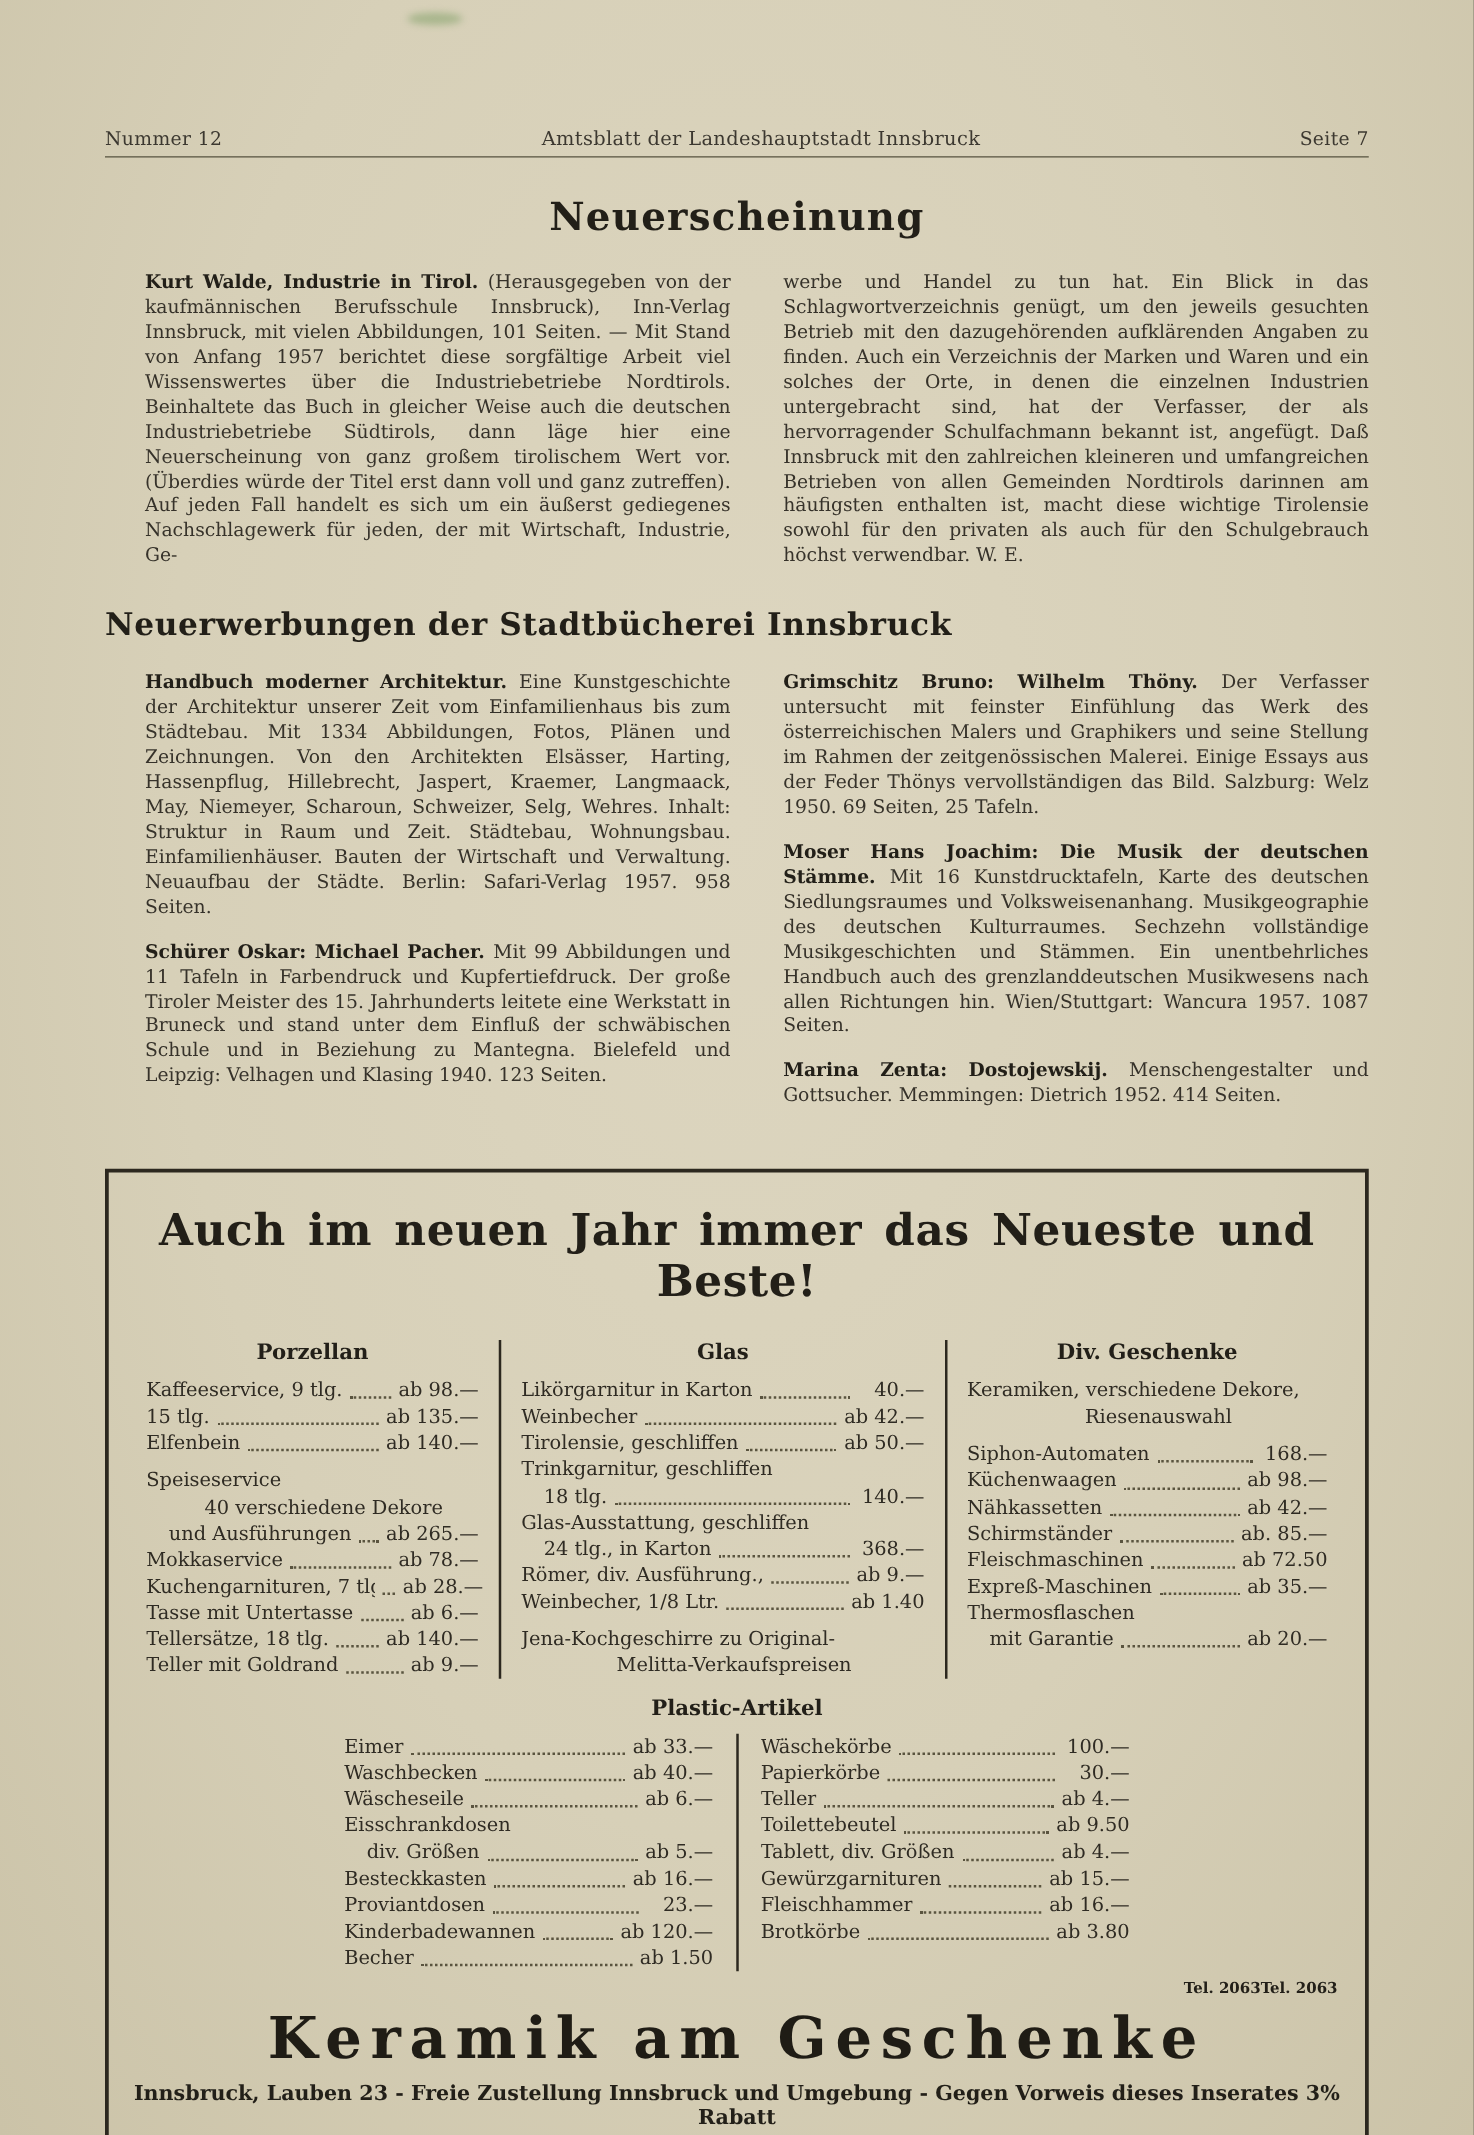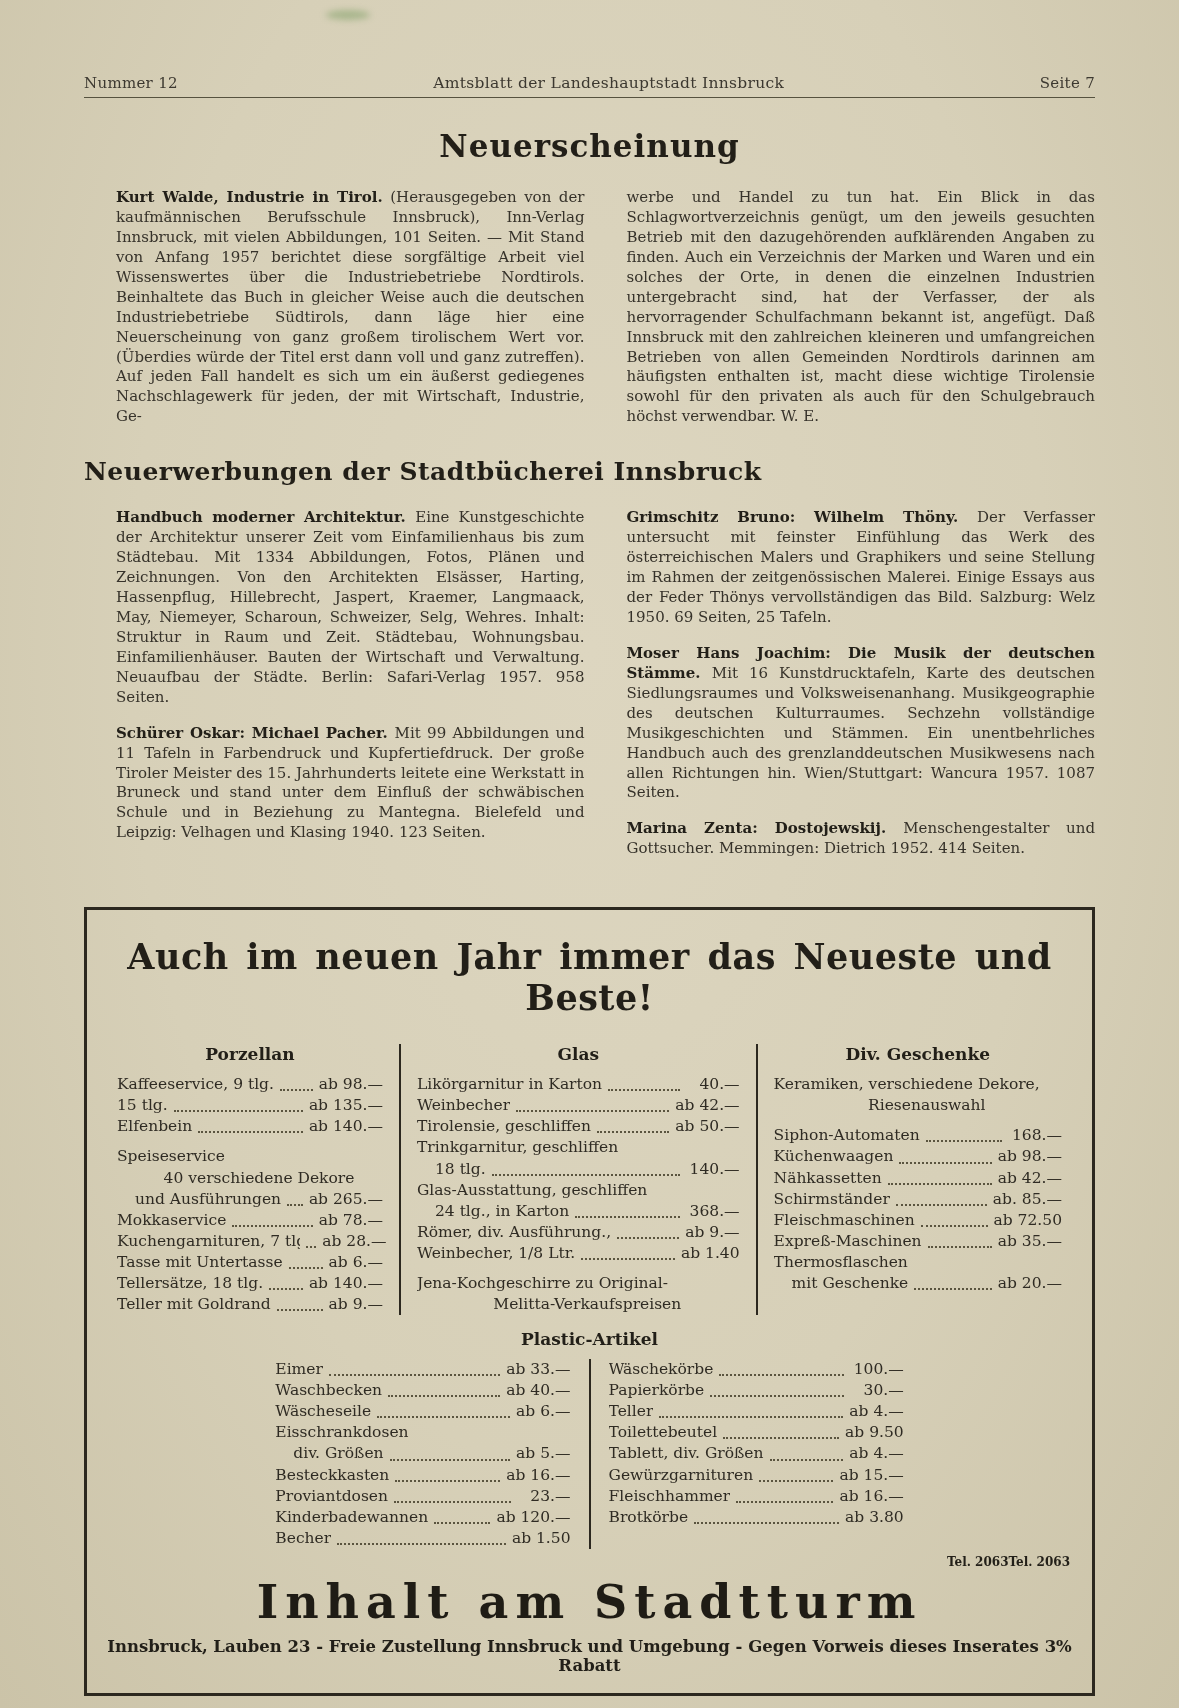--- a/index.html
+++ b/index.html
@@ -14,21 +14,21 @@
     width:1179px;height:1708px;margin:0 auto;position:relative;overflow:hidden;
     background:radial-gradient(ellipse at 50% 38%, #ddd6c0 0%, var(--paper) 55%, #cbc3a8 100%);
     color:var(--ink);
   }
   .smudge{position:absolute;left:326px;top:10px;width:44px;height:10px;border-radius:50%;
     background:rgba(112,150,88,.45);filter:blur(3px);}
   .content{padding:74px 84px 0 84px;}
 
   
   .masthead{display:flex;justify-content:space-between;align-items:baseline;
-    font-size:15px;letter-spacing:.3px;color:#3c3830;}
+    font-size:15px;letter-spacing:.3px;color:#3c3830;margin-top:28px;}
   .masthead .mid{font-size:15.5px;}
   .rule{border:none;border-top:1.5px solid #56523f;margin:5px 0 0;}
 
   
   .title1{text-align:center;font-size:31px;font-weight:bold;margin:30px 0 24px;
     letter-spacing:1px;color:var(--ink-dark);}
   .twocol{display:flex;gap:42px;margin-left:32px;}
   .col{flex:1;min-width:0;}
   p.justify{text-align:justify;font-size:15px;line-height:1.33;margin:0;hyphens:auto;}
   p.justify strong{color:var(--ink-dark);}
@@ -246,21 +246,21 @@
             </div>
             <div class="price-row">
               <span class="plabel">Expreß-Maschinen</span>
               <span class="dots"></span>
               <span class="price">ab 35.—</span>
             </div>
             <div class="price-row">
               <span class="plabel">Thermosflaschen</span>
             </div>
             <div class="price-row indent">
-              <span class="plabel">mit Geschenke</span>
+              <span class="plabel">mit Garantie</span>
               <span class="dots"></span>
               <span class="price">ab 20.—</span>
             </div>
           </div>
         </div>
 
       <div class="plastic">
         <div class="plastic-title">Plastic-Artikel</div>
         <div class="plastic-cols">
           <div class="plastic-col" id="plastic-left">
@@ -351,18 +351,18 @@
               </div>
             </div>
         </div>
       </div>
 
       <div class="tel-row">
         <span>Tel. 2063</span>
         <span>Tel. 2063</span>
       </div>
 
-      <div class="brand">Inhalt am Stadtturm</div>
+      <div class="brand">Keramik am Geschenke</div>
       <div class="ad-footer">Innsbruck, Lauben 23 - Freie Zustellung Innsbruck und Umgebung - Gegen Vorweis dieses Inserates 3% Rabatt</div>
     </div>
 
   </div>
 </div>
 
 </body></html>

